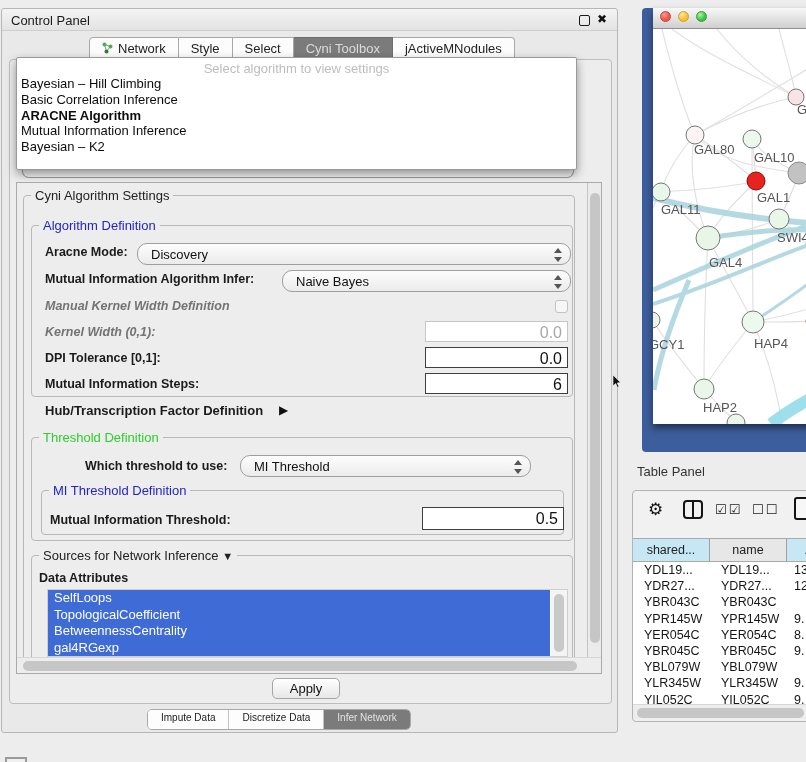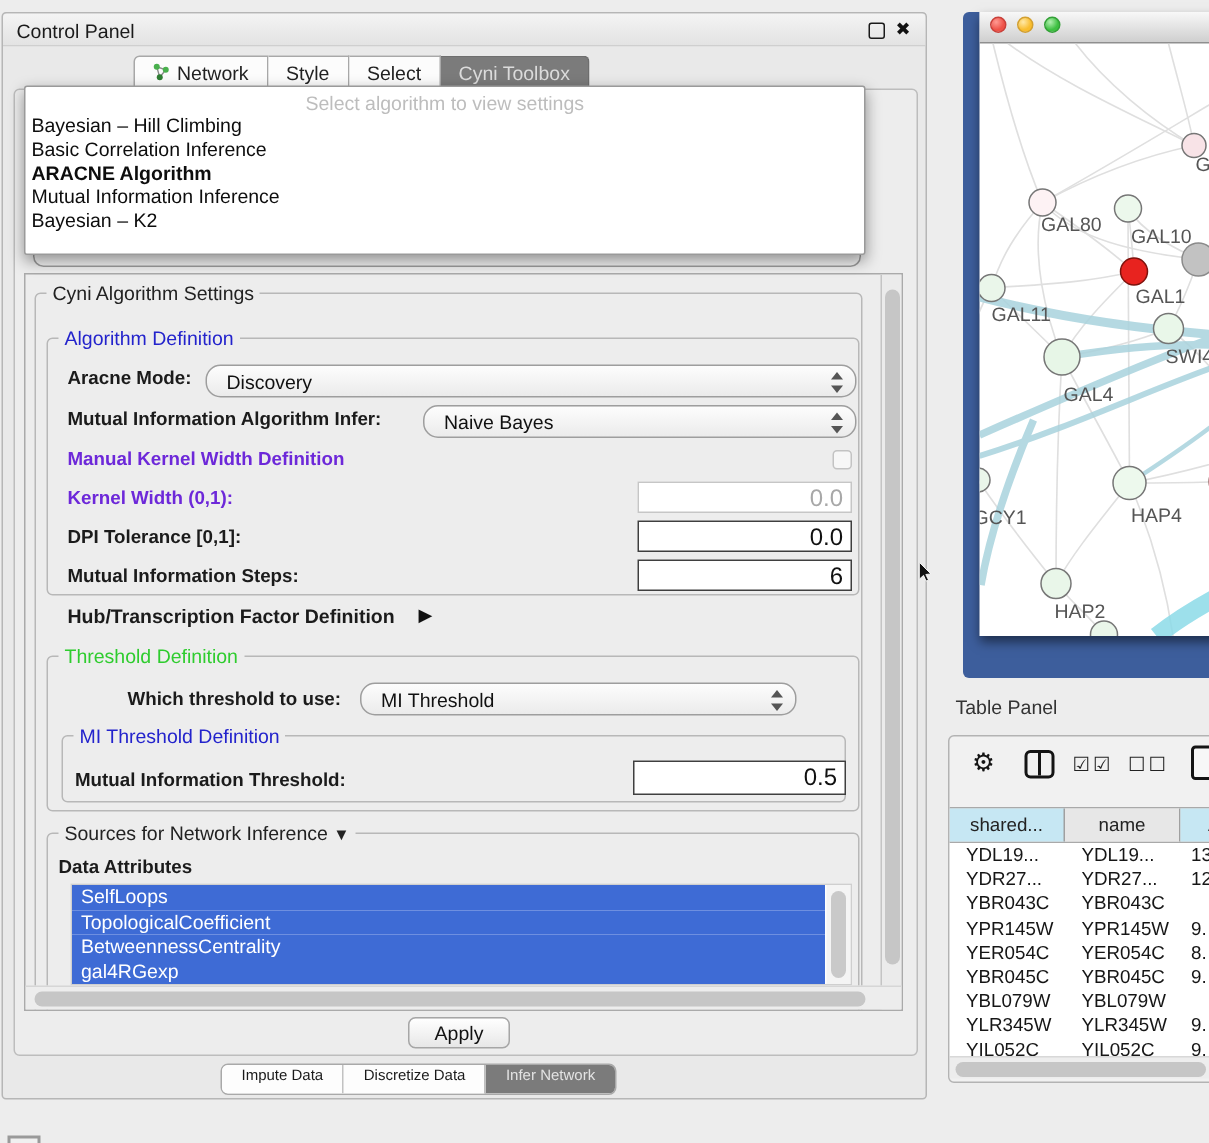--- a/index.html
+++ b/index.html
@@ -47,21 +47,21 @@
 
   
   .sp { left:6px; top:122px; width:586px; height:492px; background:#ededed;
         border:1px solid #aaaaaa; overflow:hidden; }
   .group { border:1px solid #b8b8b8; border-radius:4px; background:transparent; }
   .group-title { position:absolute; top:-8px; left:7px; background:#ededed; padding:0 4px;
                  font-size:13px; color:#222; white-space:nowrap; }
   .gt-blue { color:#2323cc; }
   .gt-green { color:#2ecc2e; }
   .lbl { font-weight:bold; font-size:12.5px; color:#1b1b1b; white-space:nowrap; }
-  .lbl.dis { color:#6d28d9; }
+  .lbl.dis { color:#737373;font-style:italic; }
 
   .combo { background:linear-gradient(#fdfdfd,#ebebeb); border:1px solid #9e9e9e;
            border-radius:10px; font-size:13px; color:#111; padding:3px 0 0 13px; }
   .spin { position:absolute; right:9px; top:4px; width:8px; height:14px; }
   .spin:before, .spin:after { content:""; position:absolute; left:1px; border-left:4px solid transparent; border-right:4px solid transparent; }
   .spin:before { top:0; border-bottom:5px solid #555; }
   .spin:after { bottom:0; border-top:5px solid #555; }
 
   .field { background:#ffffff; border:1px solid #3f3f3f; font-size:16px; color:#111;
            text-align:right; padding:2px 5px 0 0; }
@@ -146,20 +146,21 @@
     <div class="abs cp-tabs" id="cp-tabs">
         <div class="tab"><svg class="net-glyph" width="11" height="12">
             <path d="M2.5 2.5 L8.5 4.5 L4.5 9.5 Z" stroke="#8a8a8a" fill="none" stroke-width="0.9"></path>
             <circle cx="2.5" cy="2.5" r="2" fill="#49b04d"></circle>
             <circle cx="8.5" cy="4.5" r="2" fill="#49b04d"></circle>
             <circle cx="4.5" cy="9.5" r="2" fill="#2f7d33"></circle>
           </svg><span>Network</span></div>
         <div class="tab"><span>Style</span></div>
         <div class="tab"><span>Select</span></div>
         <div class="tab selected"><span>Cyni Toolbox</span></div>
+        <div class="tab"><span>jActiveMNodules</span></div>
       </div>
 
     <div class="abs cp-body">
       <div class="abs ghost-combo"></div>
 
       <div class="abs sp">
 
         <div class="abs group" style="left:6px; top:12px; width:552px; height:640px;">
           <span class="group-title">Cyni Algorithm Settings</span>
         </div>

